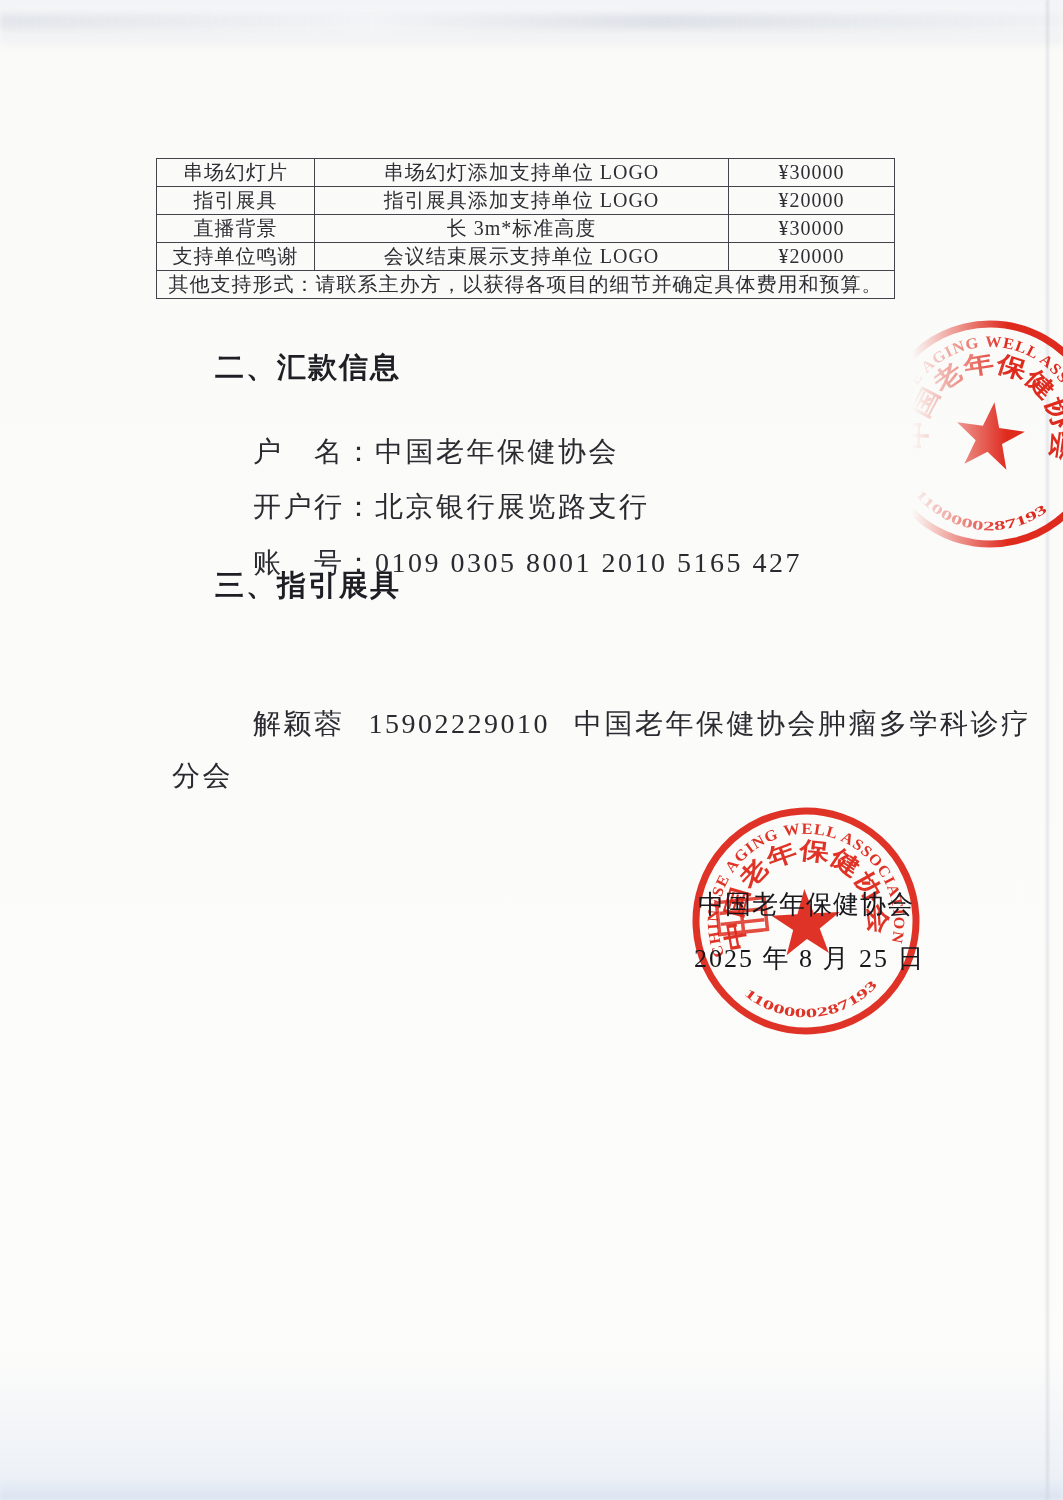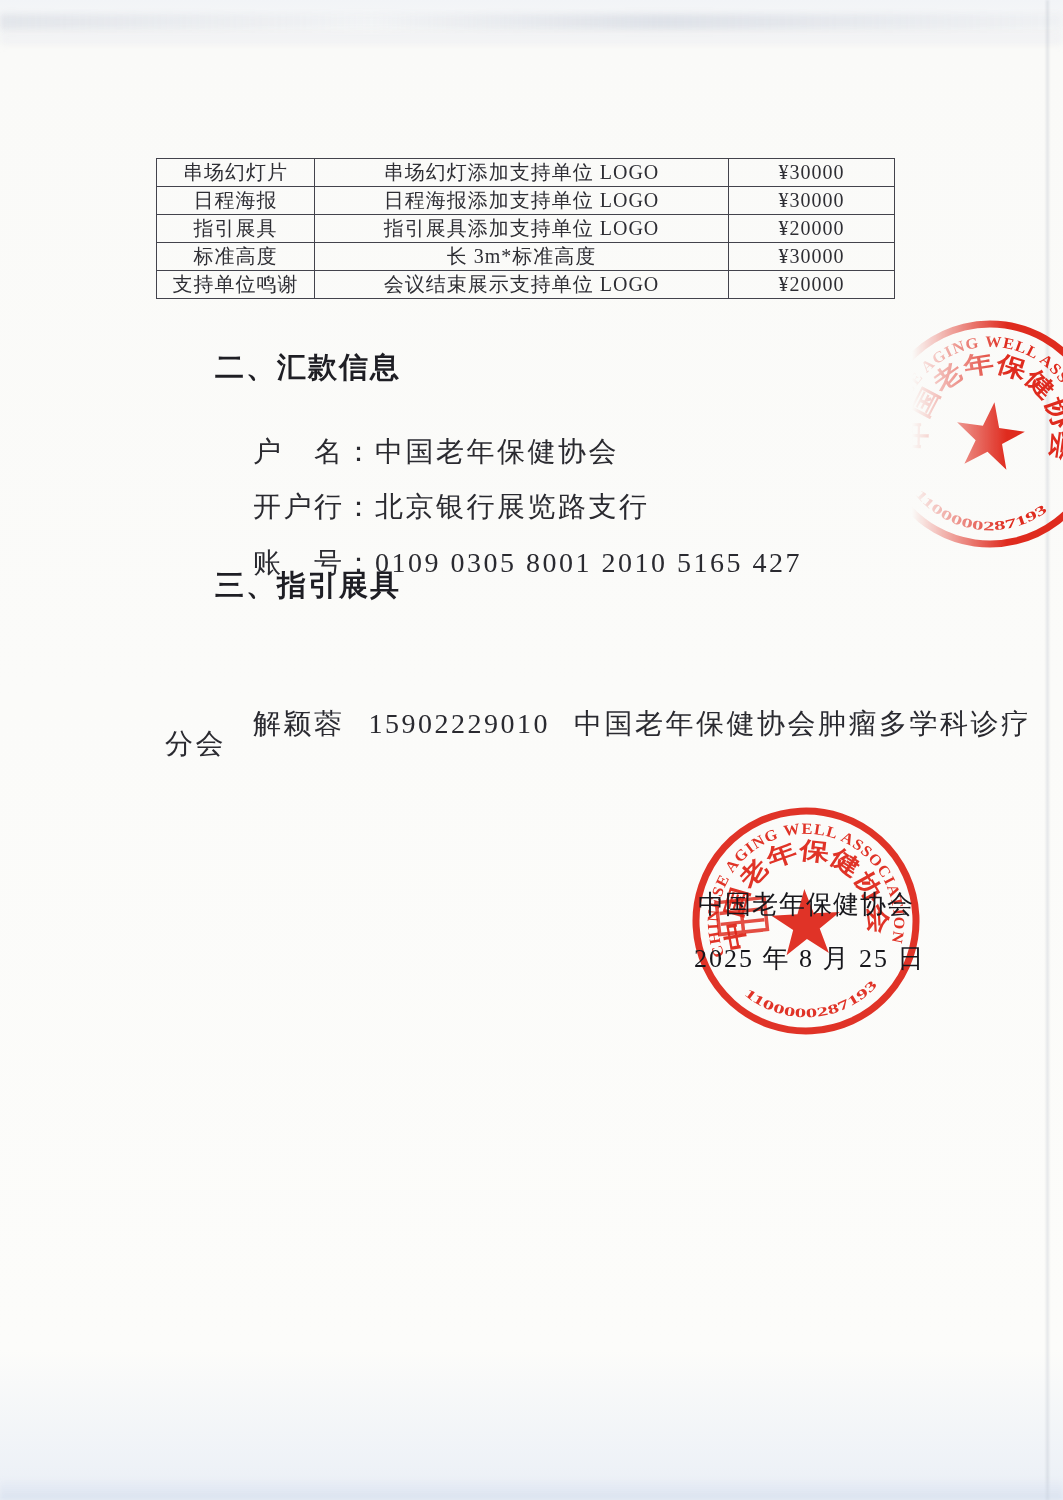--- a/index.html
+++ b/index.html
@@ -50,21 +50,21 @@
     font-family:"Liberation Sans","DejaVu Sans",sans-serif;
     font-weight:700; font-size:29px; letter-spacing:2px; color:#1e1e24;
     white-space:pre;
     text-align:right;
   }
   .docline {
     position:absolute; left:215px;
     font-size:28px; letter-spacing:2.5px; white-space:pre; color:#2a2a30;
   }
   .docline .gap { display:inline-block; width:24px; }
-  .wrapline { left:165px; }
+  .wrapline { left:172px;margin-top:32px; }
   
   .stamp { position:absolute; }
   .stamp text { font-family:"Liberation Serif","DejaVu Serif",serif; }
   
   .sig {
     position:absolute; color:#17171c; white-space:pre;
     font-size:26px; letter-spacing:1px;
   }
 </style>
 </head>
@@ -83,38 +83,36 @@
         <col style="width:414px">
         <col style="width:166px">
       </colgroup>
     <tbody>
       <tr>
         <td>串场幻灯片</td>
         <td>串场幻灯添加支持单位 LOGO</td>
         <td>¥30000</td>
       </tr>
       <tr>
-        <td>日程海报</td>
-        <td>日程海报添加支持单位 LOGO</td>
-        <td>¥30000</td>
-      </tr>
-      <tr>
         <td>指引展具</td>
         <td>指引展具添加支持单位 LOGO</td>
         <td>¥20000</td>
       </tr>
       <tr>
-        <td>标准高度</td>
+        <td>直播背景</td>
         <td>长 3m*标准高度</td>
         <td>¥30000</td>
       </tr>
       <tr>
         <td>支持单位鸣谢</td>
         <td>会议结束展示支持单位 LOGO</td>
         <td>¥20000</td>
+      </tr>
+      <tr>
+        <td class="note-cell" colspan="3">其他支持形式：请联系主办方，以获得各项目的细节并确定具体费用和预算。</td>
       </tr>
     </tbody>
   </table>
 
   <div class="heading" style="top:348px">二、汇款信息</div>
 
   <div class="docline" style="top:401px">
     <span>户　名：</span><span>中国老年保健协会</span>
   </div>
   <div class="docline" style="top:456px">

